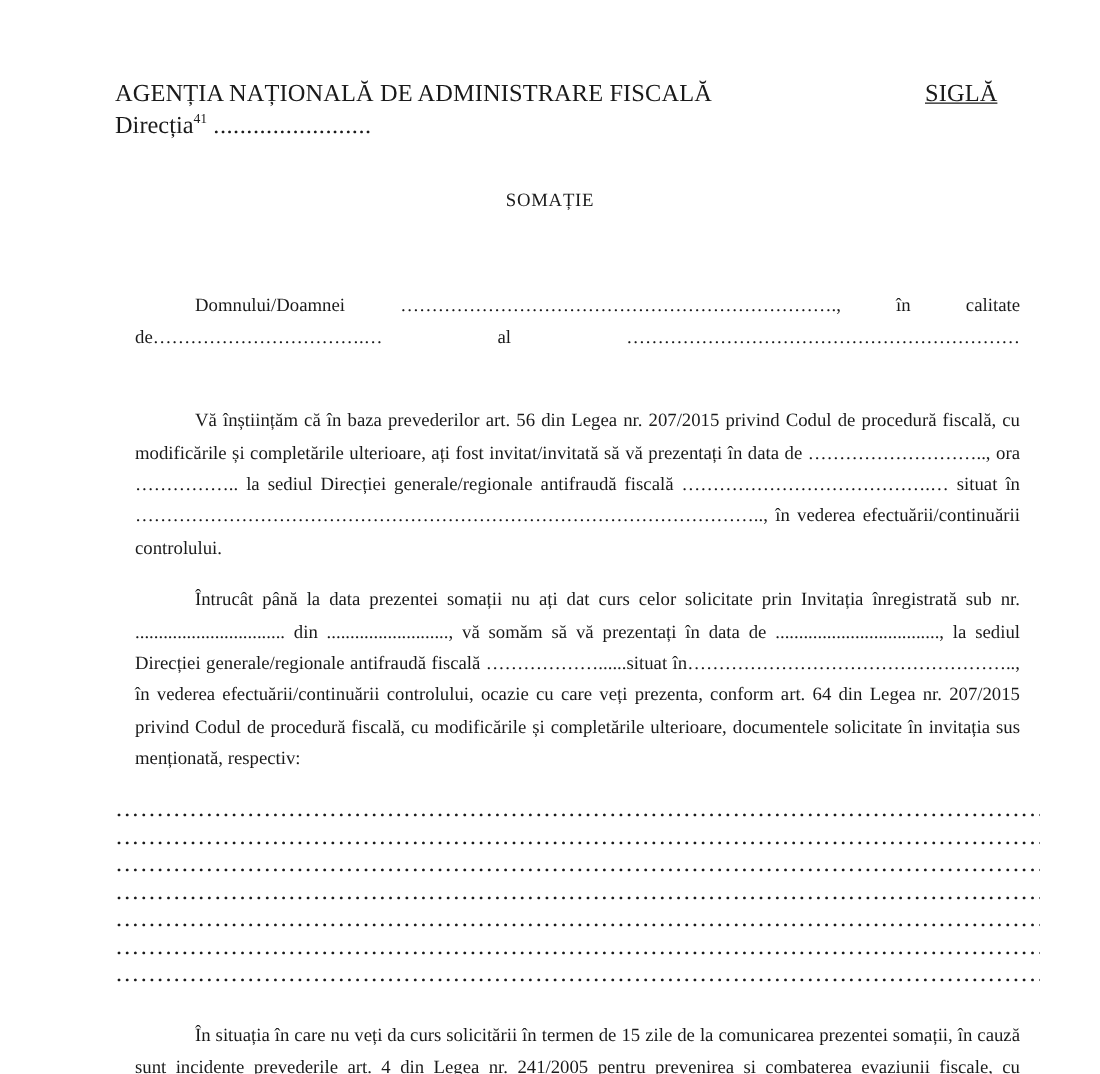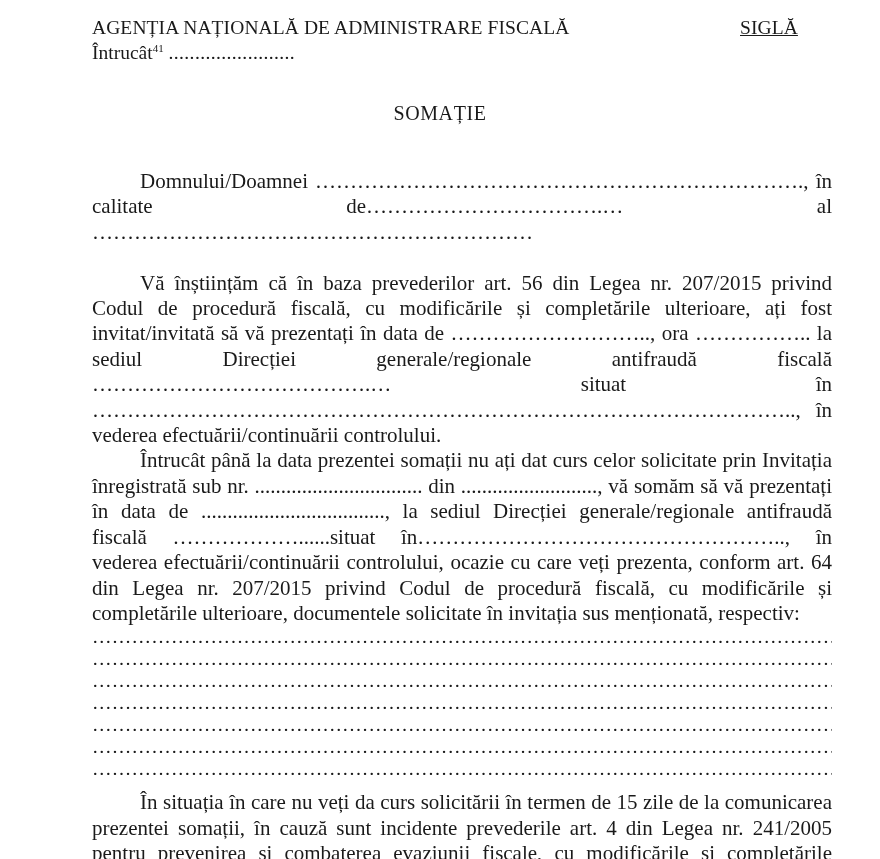--- a/index.html
+++ b/index.html
@@ -55,20 +55,21 @@
     position: relative;
     z-index: 2;
   }
 
   .hdr-row {
     position: relative;
     font-size: 19.5px;
     line-height: 24px;
     letter-spacing: 0.1px;
     white-space: nowrap;
+    margin-top: 48px;
   }
   .hdr-row .siglacell {
     position: absolute;
     left: 648px;
     top: 0;
     text-decoration: underline;
   }
   .hdr-dir {
     font-size: 19.5px;
     line-height: 25px;
@@ -81,37 +82,37 @@
     text-align: right;
   }
   .hdr-dir .dots {
     letter-spacing: 0.4px;
   }
 
   .spacer-1 { height: 36px; }
 
   .title {
     text-align: center;
-    font-size: 20px;
+    font-size: 15px;
     line-height: 24px;
     letter-spacing: 0.6px;
     padding-right: 44px;
   }
   .subtitle {
     text-align: center;
     font-size: 19.5px;
     line-height: 25px;
     padding-right: 44px;
   }
 
   .spacer-2 { height: 44px; }
 
   p.body {
-    margin: 0;
-    font-size: 21px;
+    margin: 16px;
+    font-size: 15px;
     line-height: 25.4px;
     text-align: justify;
     text-justify: inter-word;
     text-indent: 48px;
   }
 
   
   p.body.forcejust::after {
     content: "";
     display: inline-block;
@@ -137,21 +138,21 @@
 
   <div id="content">
 
     <div class="hdr-row">
       <span>AGENȚIA NAȚIONALĂ DE ADMINISTRARE FISCALĂ</span>
       <span class="siglacell">SIGLĂ</span>
     </div>
 
 
     <div class="hdr-dir">
-      <span>Întrucât</span><sup>41</sup>
+      <span>Direcția</span><sup>41</sup>
       <span class="dots">........................</span>
     </div>
 
     <div class="spacer-1"></div>
 
     <div class="title">SOMAȚIE</div>
 
     <div class="spacer-2"></div>
 
     <p class="body forcejust">Domnului/Doamnei ……………………………………………………………., în calitate de…………………………….… al ………………………………………………………</p>

